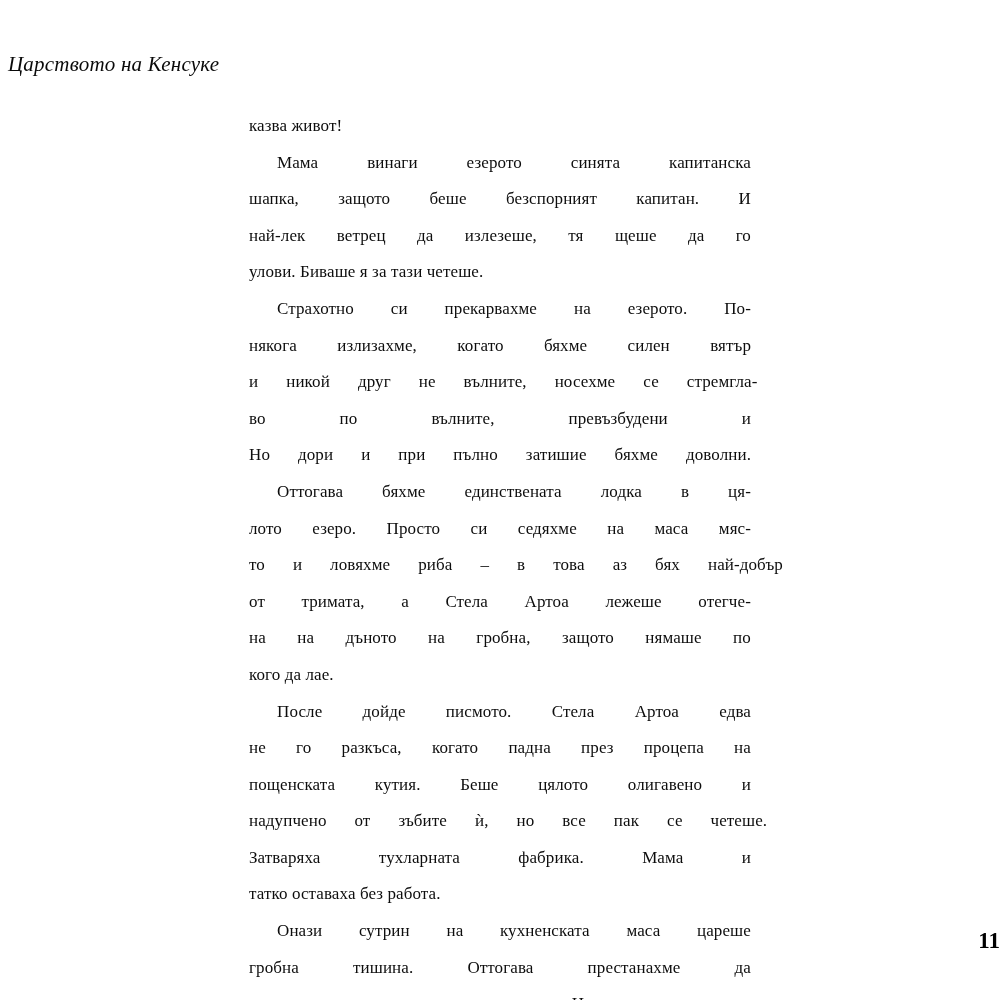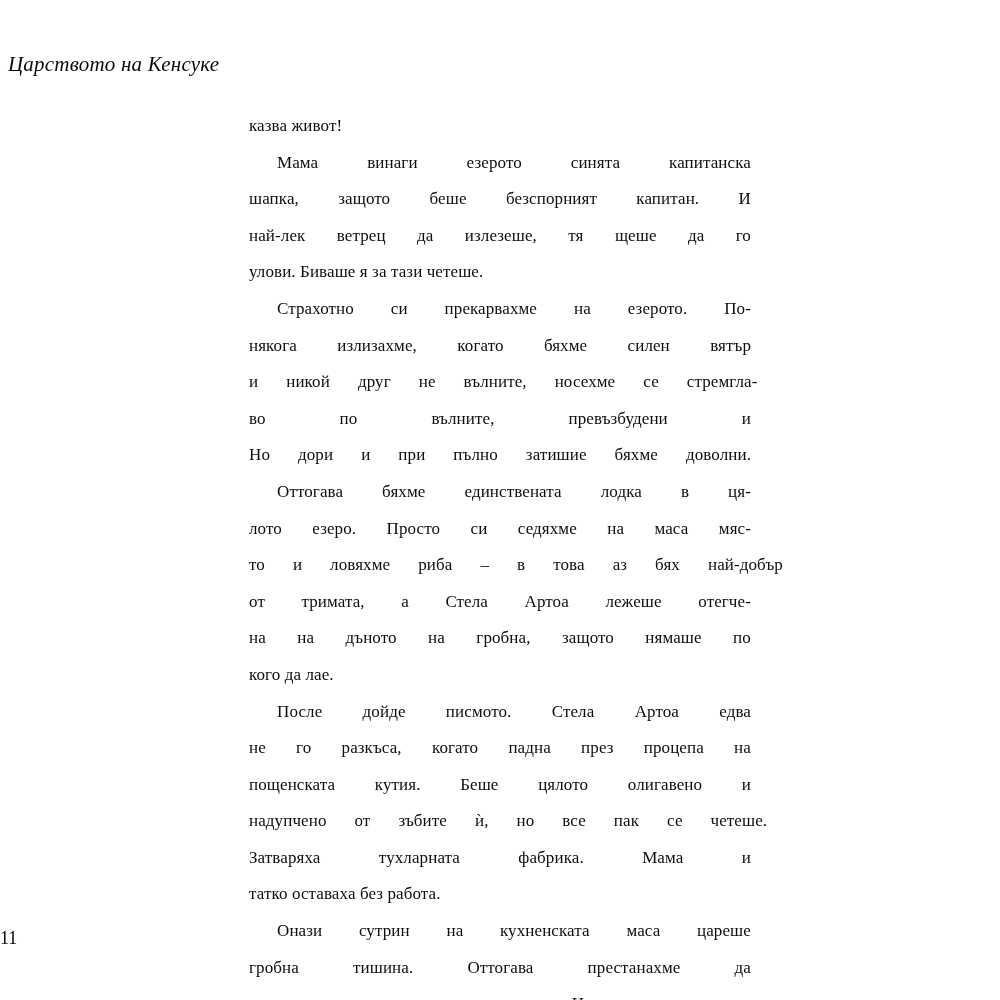--- a/index.html
+++ b/index.html
@@ -62,23 +62,23 @@
 
   .indent { padding-left: 28px; }
   .line.just.indent { padding-left: 28px; }
 
   
   .folio {
     position: absolute;
     top: 928px;
     left: 0;
     width: 1000px;
-    text-align: left;
-    font-size: 18px;
-    font-weight: normal;
+    text-align: right;
+    font-size: 23px;
+    font-weight: bold;
     color: #000000;
   }
 </style>
 </head>
 <body>
 
 <div class="page">
 
   <div class="running-head">Царството на Кенсуке</div>
 

